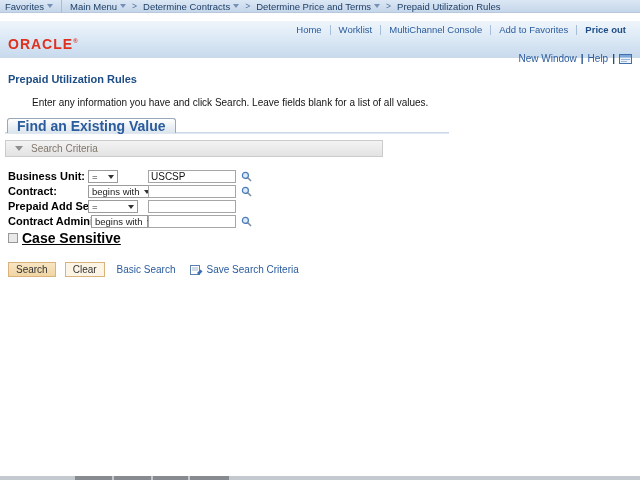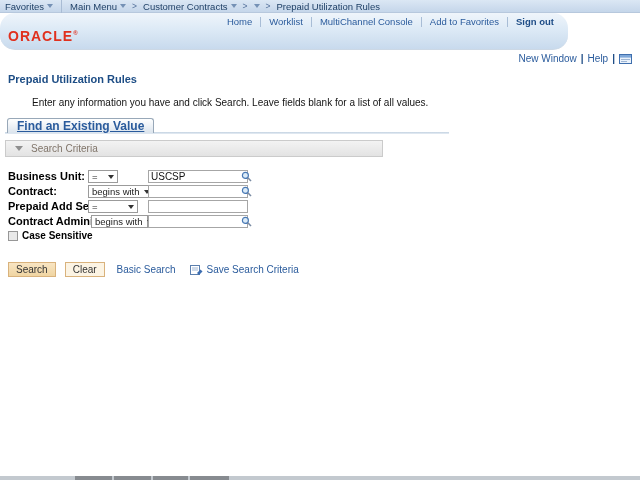--- a/index.html
+++ b/index.html
@@ -14,70 +14,69 @@
     background:linear-gradient(#dbe7f4, #c5d6ea);
     border-bottom:1px solid #b7c8dd;
     display:flex; align-items:center; font-size:9.5px; color:#1f4066;
   }
   .crumb-item { display:flex; align-items:center; gap:3px; padding:8px 5px; cursor:default; white-space:nowrap; }
   .caret { width:0; height:0; border-left:3px solid transparent; border-right:3px solid transparent; border-top:4px solid #7591b5; }
   .crumb-sep { color:#54719a; font-size:8.5px; padding:0 1px; }
   .crumb-divider { width:1px; height:13px; background:#a9bcd4; margin:0 3px; }
   
   .header {
-    position:absolute; top:13px; left:0; width:568px; height:37px;
+    position:absolute; top:21px; left:0; width:640px; height:37px;
     background:linear-gradient(#eff5fb 0%, #ddeaf6 45%, #c8daed 100%);
     border-bottom:1px solid #ccd8e5;
-    border-radius:15px;
   }
   .header-links { position:absolute; top:3px; right:6px; display:flex; align-items:center; font-size:9.5px; }
   .header-link { color:#2a5b9c; padding:0 8px; white-space:nowrap; cursor:pointer; }
   .header-link-divider { width:1px; height:10px; background:#a8bdd6; }
   .signout { font-weight:bold; color:#1d4c86; }
   .logo { position:absolute; left:8px; top:15px; color:#e0301e; font-weight:bold; font-size:14px; letter-spacing:1px; }
   .logo sup { font-size:6px; letter-spacing:0; }
   
   .pagebar { position:absolute; top:53px; right:8px; display:flex; align-items:center; gap:4px; font-size:10px; }
   .pagebar a { color:#2a5b9c; cursor:pointer; white-space:nowrap; }
   .pagebar .pipe { color:#1d4c86; font-weight:bold; }
   
   .title { position:absolute; top:73px; left:8px; font-size:11px; font-weight:bold; color:#1d4d85; }
   .instructions { position:absolute; top:97px; left:8px; font-size:10px; color:#141414;margin-left:24px; }
   .tab {
     position:absolute; top:118px; left:7px; height:15px; padding:0 9px;
-    display:flex; align-items:center; font-size:12px; font-weight:bold; color:#2a5b9c;
+    display:flex; align-items:center; font-size:14px; font-weight:bold; color:#2a5b9c;
     background:linear-gradient(#ffffff, #dbe4ed);
-    border:1px solid #98a8b8; border-bottom:none; border-radius:3px 3px 0 0; z-index:2; cursor:pointer; white-space:nowrap;text-decoration:underline;
+    border:1px solid #98a8b8; border-bottom:none; border-radius:3px 3px 0 0; z-index:2; cursor:pointer; white-space:nowrap;
   }
   .tabline { position:absolute; top:131.5px; left:5px; width:444px; height:2px;
     background:linear-gradient(#c2d1e0, #e8eef5); z-index:1; }
   .criteria-bar {
     position:absolute; top:140px; left:5px; width:378px; height:17px;
     background:linear-gradient(#f3f3f3, #e3e3e3); border:1px solid #cbcbcb;
     display:flex; align-items:center; gap:8px; padding-left:9px; cursor:pointer;
   }
   .collapse-caret { width:0; height:0; border-left:4px solid transparent; border-right:4px solid transparent; border-top:5px solid #8f8f8f; }
   .criteria-label { font-size:10px; color:#80756a; }
   
   .frow { position:absolute; left:8px; width:300px; height:13px; }
   .flabel { position:absolute; left:0; top:0; font-size:11px; font-weight:bold; color:#000; line-height:13px; white-space:nowrap; }
   .opsel {
     position:absolute; left:80px; top:0; height:13px;
     border:1px solid #9b9b9b; background:#ffffff; font-size:9.5px; color:#222;
     display:flex; align-items:center; justify-content:space-between; padding:0 3px; cursor:pointer; white-space:nowrap;
   }
   .sarrow { width:0; height:0; border-left:3px solid transparent; border-right:3px solid transparent; border-top:4px solid #333; margin-left:4px; }
   .ftext {
-    position:absolute; left:140px; top:0; width:100px; height:13px;
+    position:absolute; left:140px; top:0; width:88px; height:13px;
     border:1px solid #a6a6a6; font-size:10px; padding:0 2px; font-family:"Liberation Sans", sans-serif; color:#111;
   }
   .lookup { position:absolute; left:233px; top:1px; cursor:pointer; line-height:0; }
   .cbrow { position:absolute; top:230px; left:8px; display:flex; align-items:center; gap:4px; }
   .checkbox { width:10px; height:10px; background:#e9e9e9; border:1px solid #979797; cursor:pointer; }
-  .cblabel { font-size:10px; font-weight:bold; color:#000; }
+  .cblabel { font-size:14px; font-weight:bold; color:#000;text-decoration:underline; }
   
   .actions { position:absolute; top:262px; left:8px; display:flex; align-items:center; }
   .btn {
     height:15px; font-size:10px; font-family:"Liberation Sans", sans-serif; color:#333;
     border:1px solid #d9b27c; background:linear-gradient(#f8e5c3, #f0d5a2);
     padding:0 7px; margin-right:9px; cursor:pointer; line-height:12px;
   }
   .btn.clear { background:#fcf4e4; }
   .action-link { color:#2a5b9c; font-size:10px; cursor:pointer; white-space:nowrap; }
   .action-link.basic { margin-left:3px; margin-right:14px; }
@@ -94,44 +93,45 @@
     <span>Favorites</span>
     <span class="caret"></span>
   </div>
   <div class="crumb-divider"></div>
   <div class="crumb-item">
     <span>Main Menu</span>
     <span class="caret"></span>
   </div>
   <span class="crumb-sep">&gt;</span>
   <div class="crumb-item">
-    <span>Customer Contracts</span>
+    <span>Determine Contracts</span>
     <span class="caret"></span>
   </div>
   <span class="crumb-sep">&gt;</span>
   <div class="crumb-item">
+    <span>Determine Price and Terms</span>
     <span class="caret"></span>
   </div>
   <span class="crumb-sep">&gt;</span>
   <div class="crumb-item">
     <span>Prepaid Utilization Rules</span>
   </div>
 </div>
 
 <div class="header">
   <div class="header-links">
     <span class="header-link">Home</span>
     <span class="header-link-divider"></span>
     <span class="header-link">Worklist</span>
     <span class="header-link-divider"></span>
     <span class="header-link">MultiChannel Console</span>
     <span class="header-link-divider"></span>
     <span class="header-link">Add to Favorites</span>
     <span class="header-link-divider"></span>
-    <span class="header-link signout">Sign out</span>
+    <span class="header-link signout">Price out</span>
   </div>
   <div class="logo"><span>ORACLE</span><sup>®</sup></div>
 </div>
 
 <div class="pagebar">
   <a>New Window</a>
   <span class="pipe">|</span>
   <a>Help</a>
   <span class="pipe">|</span>
   <span style="line-height:0;">

